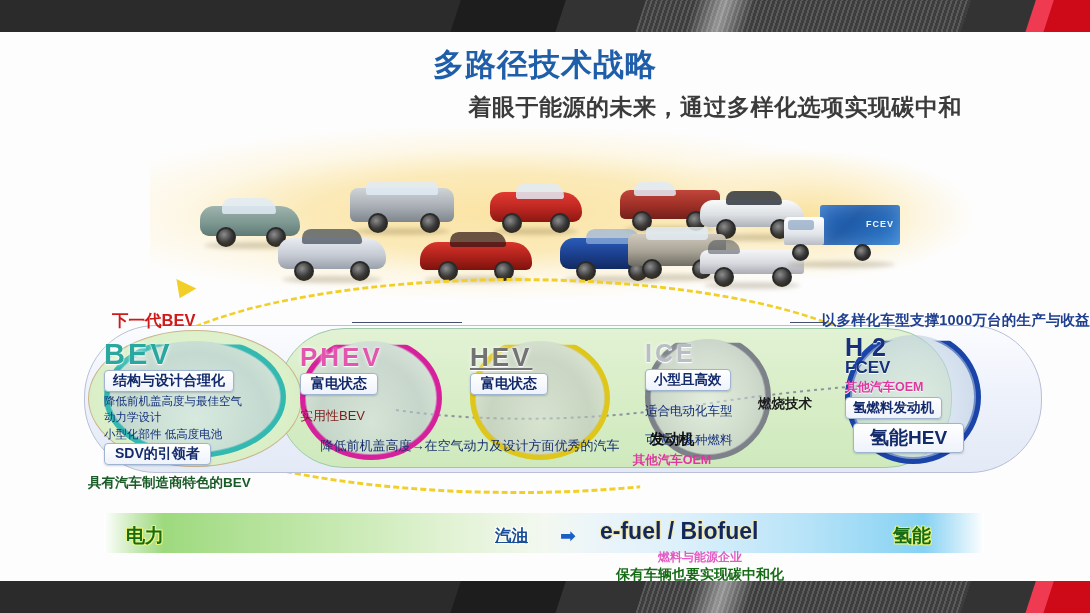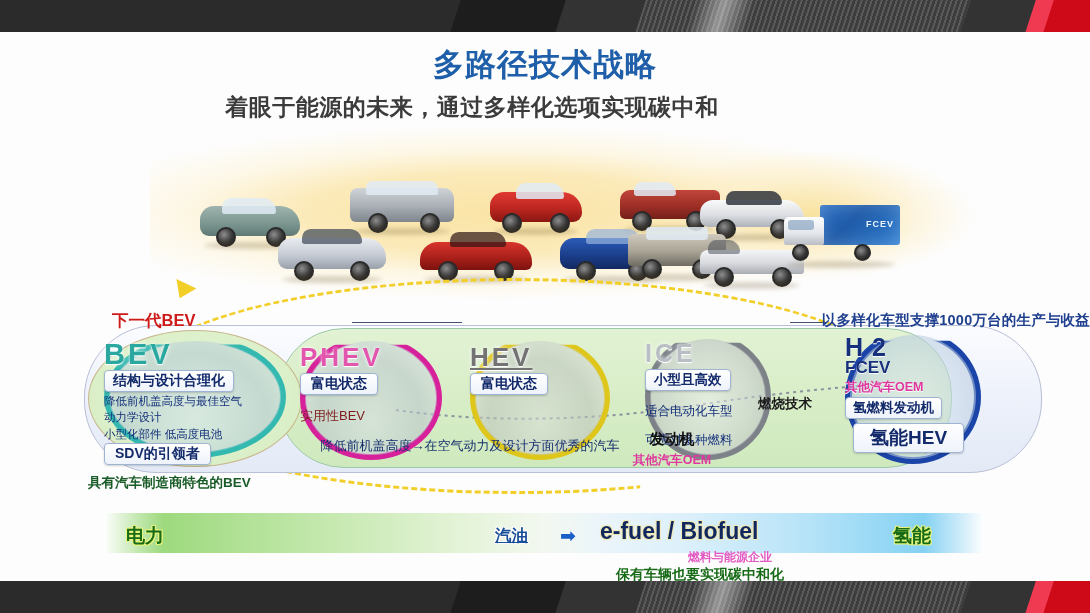--- a/index.html
+++ b/index.html
@@ -28,22 +28,22 @@
   .sheen{position:absolute;left:690px;top:-12px;width:60px;height:60px;
      background:linear-gradient(90deg,rgba(255,255,255,0) 0%,rgba(255,255,255,.45) 50%,rgba(255,255,255,0) 100%);
      transform:skewX(-18deg);}
 
   
   .title{
     position:absolute;top:44px;left:0;width:1090px;text-align:center;
     font-size:31px;font-weight:bold;color:#1f5fa9;letter-spacing:1px;
   }
   .subtitle{
-    position:absolute;top:92px;left:0;width:944px;text-align:center;
-    font-size:23px;font-weight:bold;color:#3b3b3b;letter-spacing:.5px;
+    position:absolute;top:92px;left:0;width:944px;text-align:right;
+    font-size:23px;font-weight:bold;color:#3b3b3b;letter-spacing:.5px;padding-left:18px;
   }
 
   
   .lineup-glow{
     position:absolute;left:150px;top:128px;width:760px;height:170px;
     background:radial-gradient(ellipse 58% 52% at 46% 50%,
         rgba(250,226,160,.95) 0%,rgba(251,232,178,.9) 45%,
         rgba(253,243,214,.6) 72%,rgba(255,255,255,0) 100%);
   }
   .lineup-glow2{
@@ -203,21 +203,21 @@
   .e-label{position:absolute;font-weight:bold;z-index:6;}
   .e-elec{left:126px;top:523px;font-size:19px;color:#176b17;
      text-shadow:-1px -1px 0 #e8f57a,1px -1px 0 #e8f57a,-1px 1px 0 #e8f57a,1px 1px 0 #e8f57a;}
   .e-gaso{left:495px;top:525px;font-size:16.5px;color:#1a4f98;
      text-shadow:-1px -1px 0 #fff,1px -1px 0 #fff,-1px 1px 0 #fff,1px 1px 0 #fff;text-decoration:underline;}
   .e-arrow{left:560px;top:524px;font-size:19px;color:#1a5fc8;}
   .e-efuel{left:600px;top:518px;font-size:23px;color:#10285e;
      text-shadow:-1px -1px 0 #f0e9b8,1px -1px 0 #f0e9b8,-1px 1px 0 #f0e9b8,1px 1px 0 #f0e9b8;}
   .e-h2{left:893px;top:523px;font-size:19px;color:#176b17;
      text-shadow:-1px -1px 0 #e8f57a,1px -1px 0 #e8f57a,-1px 1px 0 #e8f57a,1px 1px 0 #e8f57a;}
-  .e-fuelco{position:absolute;left:600px;top:549px;width:260px;text-align:center;
+  .e-fuelco{position:absolute;left:570px;top:549px;width:260px;text-align:center;
      font-size:12px;font-weight:bold;color:#e25ac2;z-index:6;}
   .e-carbon{position:absolute;left:560px;top:566px;width:280px;text-align:center;
      font-size:14px;font-weight:bold;color:#176b17;z-index:6;}
 </style>
 </head>
 <body>
 
 <div id="slide">
 
   <div class="banner top">

